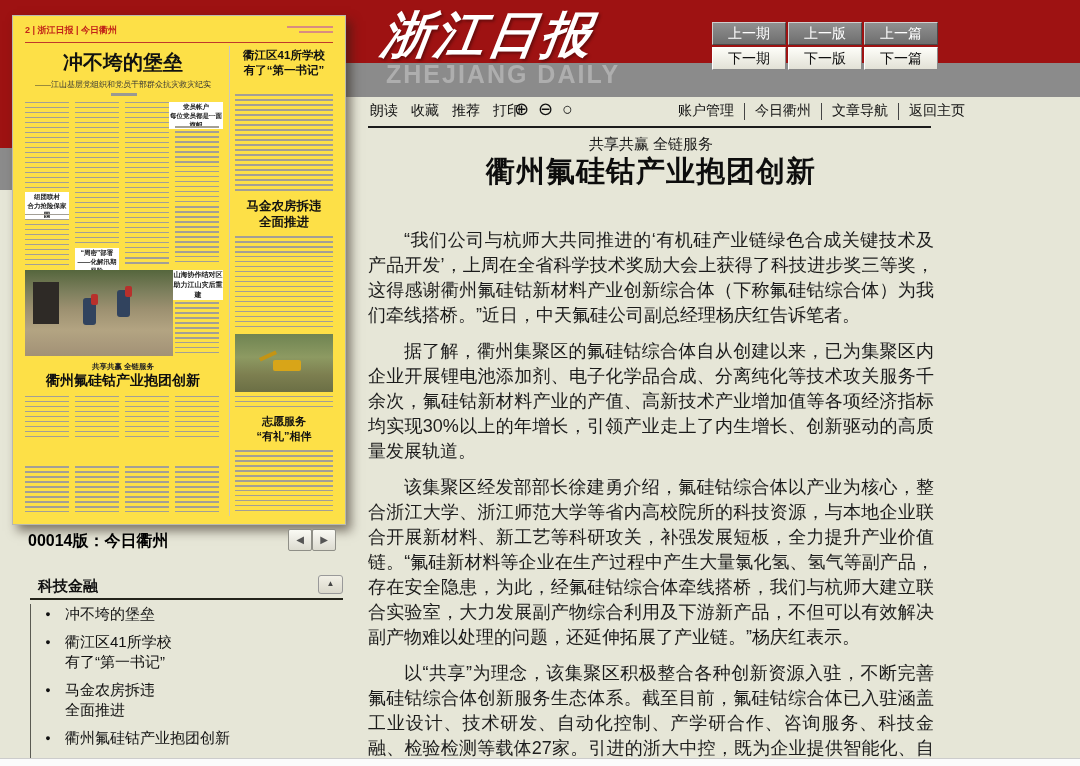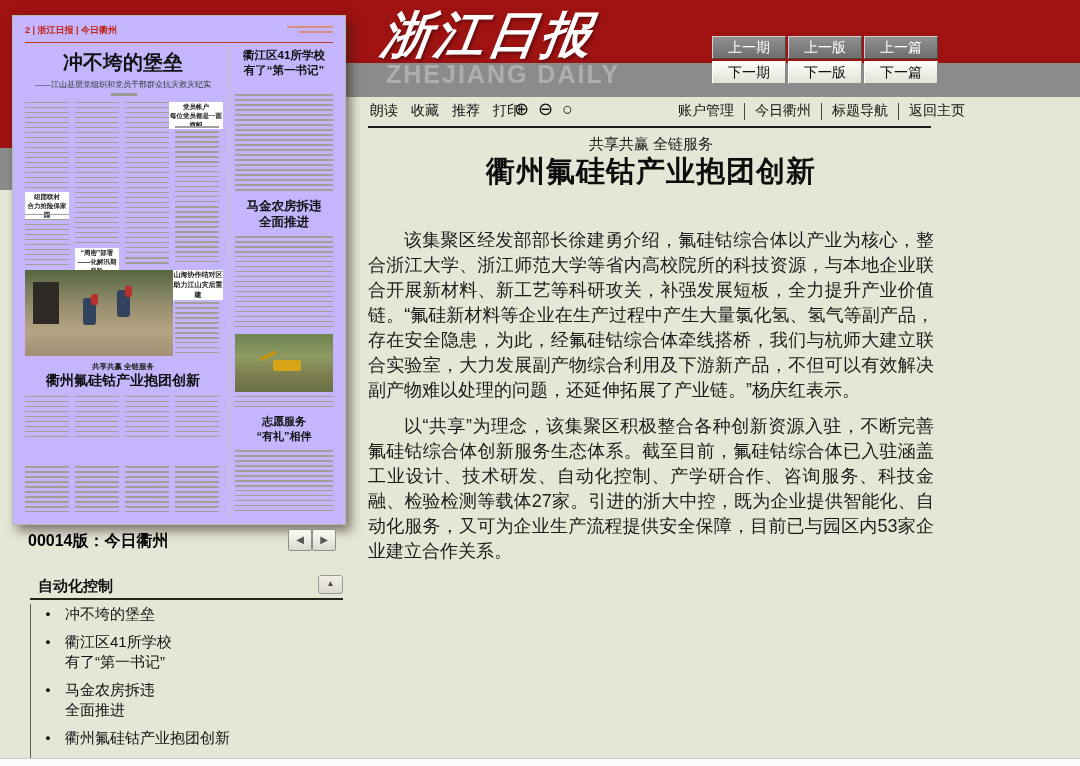--- a/index.html
+++ b/index.html
@@ -14,21 +14,21 @@
   .left-red-ext{left:0;top:63px;width:12px;height:85px;background:#9e1212;}
   .left-gray-ext{left:0;top:148px;width:12px;height:42px;background:#8b8b8b;}
 
   .logo-cn{left:382px;top:2px;width:230px;height:66px;color:#fff;
            font-family:"DejaVu Serif",serif;font-style:italic;font-weight:bold;
            font-size:50px;letter-spacing:3px;transform:skewX(-8deg);
            text-shadow:2px 2px 3px rgba(0,0,0,.35);white-space:nowrap;}
   .logo-en{left:386px;top:60px;color:#aeaeae;font-size:25px;font-weight:bold;
            letter-spacing:2px;white-space:nowrap;}
 
-  .nav-grid{left:712px;top:36px;display:grid;grid-template-columns:74px 74px 74px;
+  .nav-grid{left:712px;top:22px;display:grid;grid-template-columns:74px 74px 74px;
             grid-template-rows:23px 23px;gap:2px;}
   .nav-btn{font-size:14px;text-align:center;line-height:21px;cursor:pointer;}
   .nav-btn.top{background:linear-gradient(#909090,#6e6e6e);color:#fff;
                border:1px solid;border-color:#cfcfcf #4a4a4a #4a4a4a #cfcfcf;}
   .nav-btn.bot{background:linear-gradient(#fdfdf8,#e2e1d6);color:#111;
                border:1px solid;border-color:#fff #8a8a8a #8a8a8a #fff;}
 
   
   .tb-left{left:370px;top:102px;display:flex;gap:13px;font-size:14px;color:#111;}
   .tb-left span{cursor:pointer;}
@@ -42,21 +42,21 @@
   
   .kicker{left:368px;top:135px;width:566px;text-align:center;font-size:15px;color:#181818;}
   .a-title{left:368px;top:152px;width:566px;text-align:center;font-size:29px;
            font-weight:bold;color:#0d0d0d;letter-spacing:1px;}
   .a-authors{left:368px;top:197px;width:566px;text-align:center;font-size:14px;color:#222;}
   .a-body{left:368px;top:228px;width:566px;color:#1b1b1b;}
   .a-body p{margin:0 0 11px 0;font-size:18px;line-height:25px;
             text-indent:2em;text-align:justify;}
 
   
-  .thumb{left:12px;top:15px;width:332px;height:508px;background:#c4b5fd;
+  .thumb{left:12px;top:15px;width:332px;height:508px;background:#fde047;
          border:1px solid #b8b8b0;box-shadow:5px 6px 10px rgba(40,30,20,.55);cursor:pointer;}
   .thumb *{position:absolute;}
   .t-mast{left:12px;top:8px;font-size:9px;font-weight:bold;color:#c22418;white-space:nowrap;}
   .t-db1{right:12px;top:10px;width:46px;height:2px;background:#d98c80;}
   .t-db2{right:12px;top:15px;width:34px;height:2px;background:#d98c80;}
   .t-rule{left:12px;top:26px;width:308px;height:1px;background:#c0392b;}
   .t-h1{left:12px;top:33px;width:196px;text-align:center;font-size:20px;font-weight:bold;color:#111;}
   .t-sub1{left:4px;top:63px;width:212px;text-align:center;font-size:8px;color:#333;white-space:nowrap;}
   .t-byl{left:98px;top:77px;width:26px;height:3px;background:#9a9a92;}
   .tcol{width:44px;background:repeating-linear-gradient(to bottom,#a39f96 0,#a39f96 1.5px,transparent 1.5px,transparent 5px);}
@@ -125,29 +125,31 @@
   <div class="abs tb-zoom">
     <span>⊕</span>
     <span>⊖</span>
     <span>○</span>
   </div>
   <div class="abs tb-right">
     <span class="mi">账户管理</span>
     <span class="div"></span>
     <span class="mi">今日衢州</span>
     <span class="div"></span>
-    <span class="mi">标题导航</span>
+    <span class="mi">文章导航</span>
     <span class="div"></span>
     <span class="mi">返回主页</span>
   </div>
   <div class="abs rule"></div>
 
   <div class="abs kicker">共享共赢 全链服务</div>
   <div class="abs a-title">衢州氟硅钴产业抱团创新</div>
   <div class="abs a-body">
+    <p>“我们公司与杭师大共同推进的‘有机硅产业链绿色合成关键技术及产品开发’，上周在全省科学技术奖励大会上获得了科技进步奖三等奖，这得感谢衢州氟硅钴新材料产业创新综合体（下称氟硅钴综合体）为我们牵线搭桥。”近日，中天氟硅公司副总经理杨庆红告诉笔者。</p>
+    <p>据了解，衢州集聚区的氟硅钴综合体自从创建以来，已为集聚区内企业开展锂电池添加剂、电子化学品合成、分离纯化等技术攻关服务千余次，氟硅钴新材料产业的产值、高新技术产业增加值等各项经济指标均实现30%以上的年增长，引领产业走上了内生增长、创新驱动的高质量发展轨道。</p>
     <p>该集聚区经发部部长徐建勇介绍，氟硅钴综合体以产业为核心，整合浙江大学、浙江师范大学等省内高校院所的科技资源，与本地企业联合开展新材料、新工艺等科研攻关，补强发展短板，全力提升产业价值链。“氟硅新材料等企业在生产过程中产生大量氯化氢、氢气等副产品，存在安全隐患，为此，经氟硅钴综合体牵线搭桥，我们与杭师大建立联合实验室，大力发展副产物综合利用及下游新产品，不但可以有效解决副产物难以处理的问题，还延伸拓展了产业链。”杨庆红表示。</p>
     <p>以“共享”为理念，该集聚区积极整合各种创新资源入驻，不断完善氟硅钴综合体创新服务生态体系。截至目前，氟硅钴综合体已入驻涵盖工业设计、技术研发、自动化控制、产学研合作、咨询服务、科技金融、检验检测等载体27家。引进的浙大中控，既为企业提供智能化、自动化服务，又可为企业生产流程提供安全保障，目前已与园区内53家企业建立合作关系。</p>
   </div>
 
   <div class="abs thumb">
     <div class="t-mast">2 | 浙江日报 | 今日衢州</div>
     <div class="t-db1"></div>
     <div class="t-db2"></div>
     <div class="t-rule"></div>
     <div class="t-h1">冲不垮的堡垒</div>
@@ -222,21 +224,21 @@
       <span style="position:static;display:block;">志愿服务</span>
       <span style="position:static;display:block;">“有礼”相伴</span>
     </div>
     <div class="tcol" style="left:222px;top:434px;width:98px;height:64px;"></div>
   </div>
 
   <div class="abs page-label">00014版：今日衢州</div>
   <div class="abs pager" style="left:288px;">◀</div>
   <div class="abs pager" style="left:312px;">▶</div>
 
-  <div class="abs nav-panel-title">自动化控制</div>
+  <div class="abs nav-panel-title">科技金融</div>
   <div class="abs collapse-btn">▲</div>
   <div class="abs panel-rule"></div>
 
   <div class="abs art-list">
     <div class="art-item">
       <span class="bullet">●</span>
       <div class="lines">
           <div>冲不垮的堡垒</div>
         </div>
     </div>

